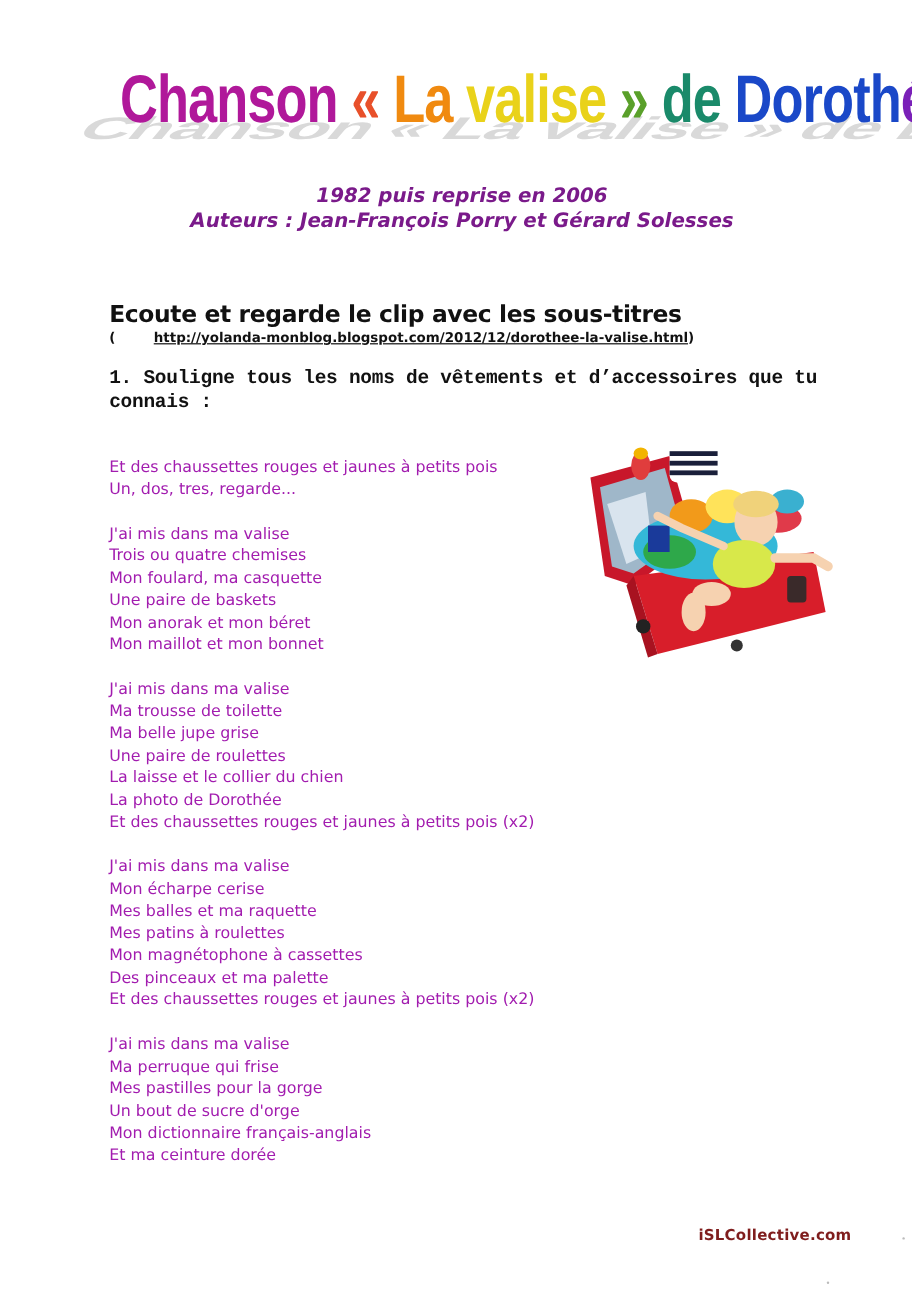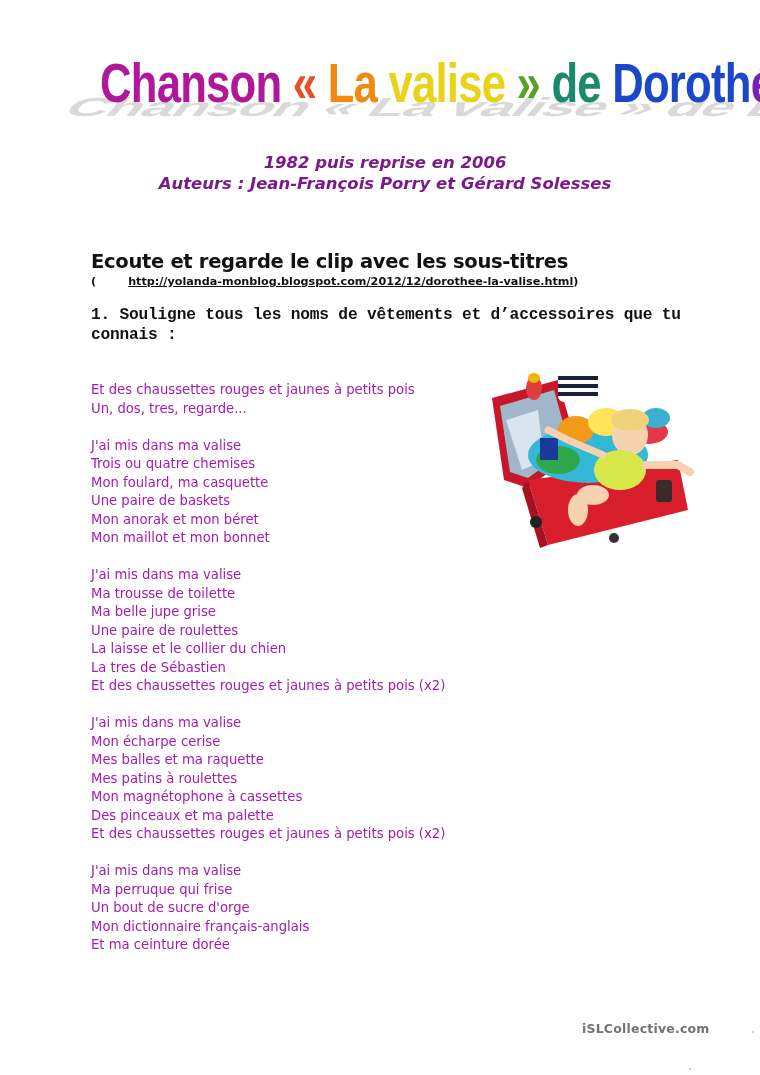--- a/index.html
+++ b/index.html
@@ -36,21 +36,21 @@
 
   .lyrics { position: absolute; left: 91px; top: 381px; width: 400px;
     font-family: "DejaVu Sans", sans-serif; font-size: 13.2px; line-height: 18.5px; color: #a21caf; }
   .stanza { margin: 0 0 18.5px 0; }
   .stanza div { white-space: nowrap; }
 
   .photo { position: absolute; left: 478px; top: 360px; width: 225px; height: 190px; }
 
   .watermark { position: absolute; left: 582px; top: 1021px;
     font-family: "DejaVu Sans", sans-serif; font-weight: bold; font-size: 12.5px;
-    color: #737373; letter-spacing: 0.2px; }
+    color: #7f1d1d; letter-spacing: 0.2px; }
   .dot { position: absolute; width: 2px; height: 2px; background: #bbb; border-radius: 1px; }
 </style>
 </head>
 <body>
 
 <div class="title-wrap">
   <div class="title-shadow">Chanson « La valise » de Dorothée</div>
   <div class="title">
     <span style="color: rgb(176, 24, 154);">Chanson </span><span style="color: rgb(232, 80, 42);">« </span><span style="color: rgb(240, 138, 16);">La </span><span style="color: rgb(233, 210, 26);">valise </span><span style="color: rgb(90, 160, 42);">» </span><span style="color: rgb(26, 138, 106);">de </span><span style="color: rgb(26, 72, 200);">Doroth</span><span style="color: rgb(122, 32, 184);">ée</span>
   </div>
@@ -78,35 +78,36 @@
     <div>Une paire de baskets</div>
     <div>Mon anorak et mon béret</div>
     <div>Mon maillot et mon bonnet</div>
   </div>
   <div class="stanza">
     <div>J'ai mis dans ma valise</div>
     <div>Ma trousse de toilette</div>
     <div>Ma belle jupe grise</div>
     <div>Une paire de roulettes</div>
     <div>La laisse et le collier du chien</div>
-    <div>La tres de Sébastien</div>
+    <div>La photo de Dorothée</div>
     <div>Et des chaussettes rouges et jaunes à petits pois (x2)</div>
   </div>
   <div class="stanza">
     <div>J'ai mis dans ma valise</div>
     <div>Mon écharpe cerise</div>
     <div>Mes balles et ma raquette</div>
     <div>Mes patins à roulettes</div>
     <div>Mon magnétophone à cassettes</div>
     <div>Des pinceaux et ma palette</div>
     <div>Et des chaussettes rouges et jaunes à petits pois (x2)</div>
   </div>
   <div class="stanza">
     <div>J'ai mis dans ma valise</div>
     <div>Ma perruque qui frise</div>
+    <div>Mes pastilles pour la gorge</div>
     <div>Un bout de sucre d'orge</div>
     <div>Mon dictionnaire français-anglais</div>
     <div>Et ma ceinture dorée</div>
   </div>
 </div>
 
 <div class="photo">
   <svg width="225" height="190" viewBox="0 0 225 190">
 
     <polygon points="14,38 80,20 100,90 50,128 26,120" fill="#c8172a"></polygon>

